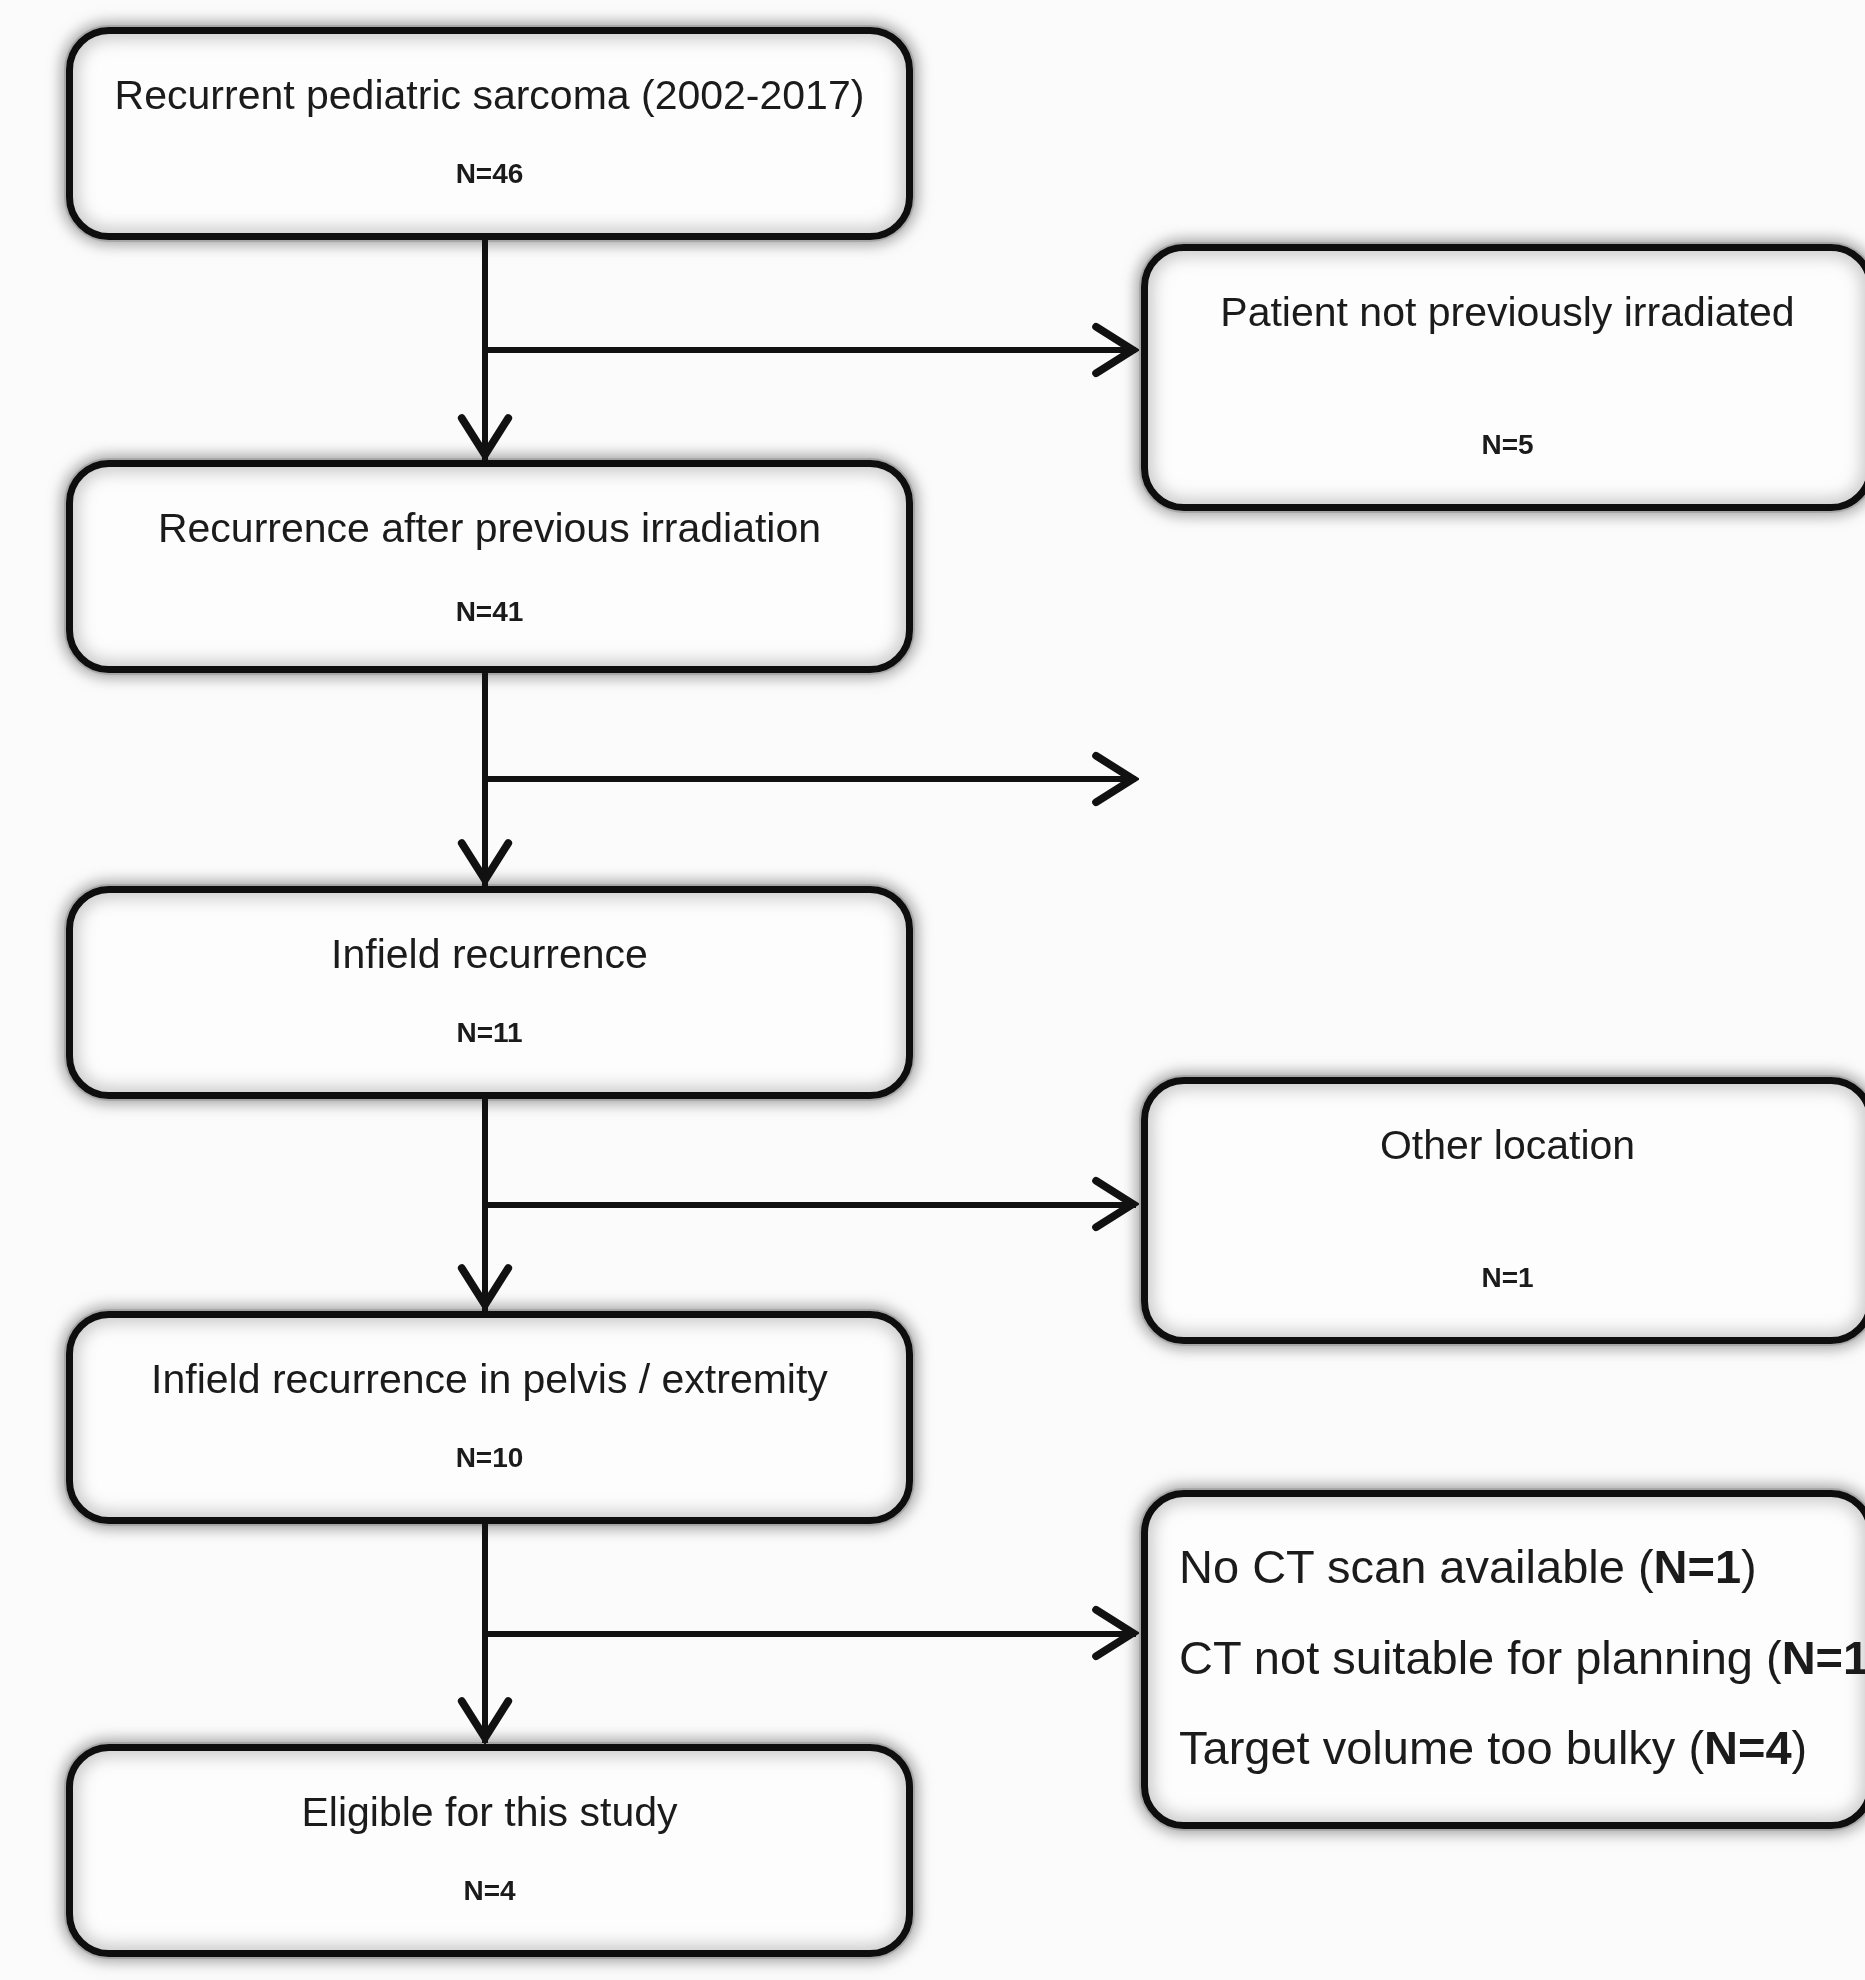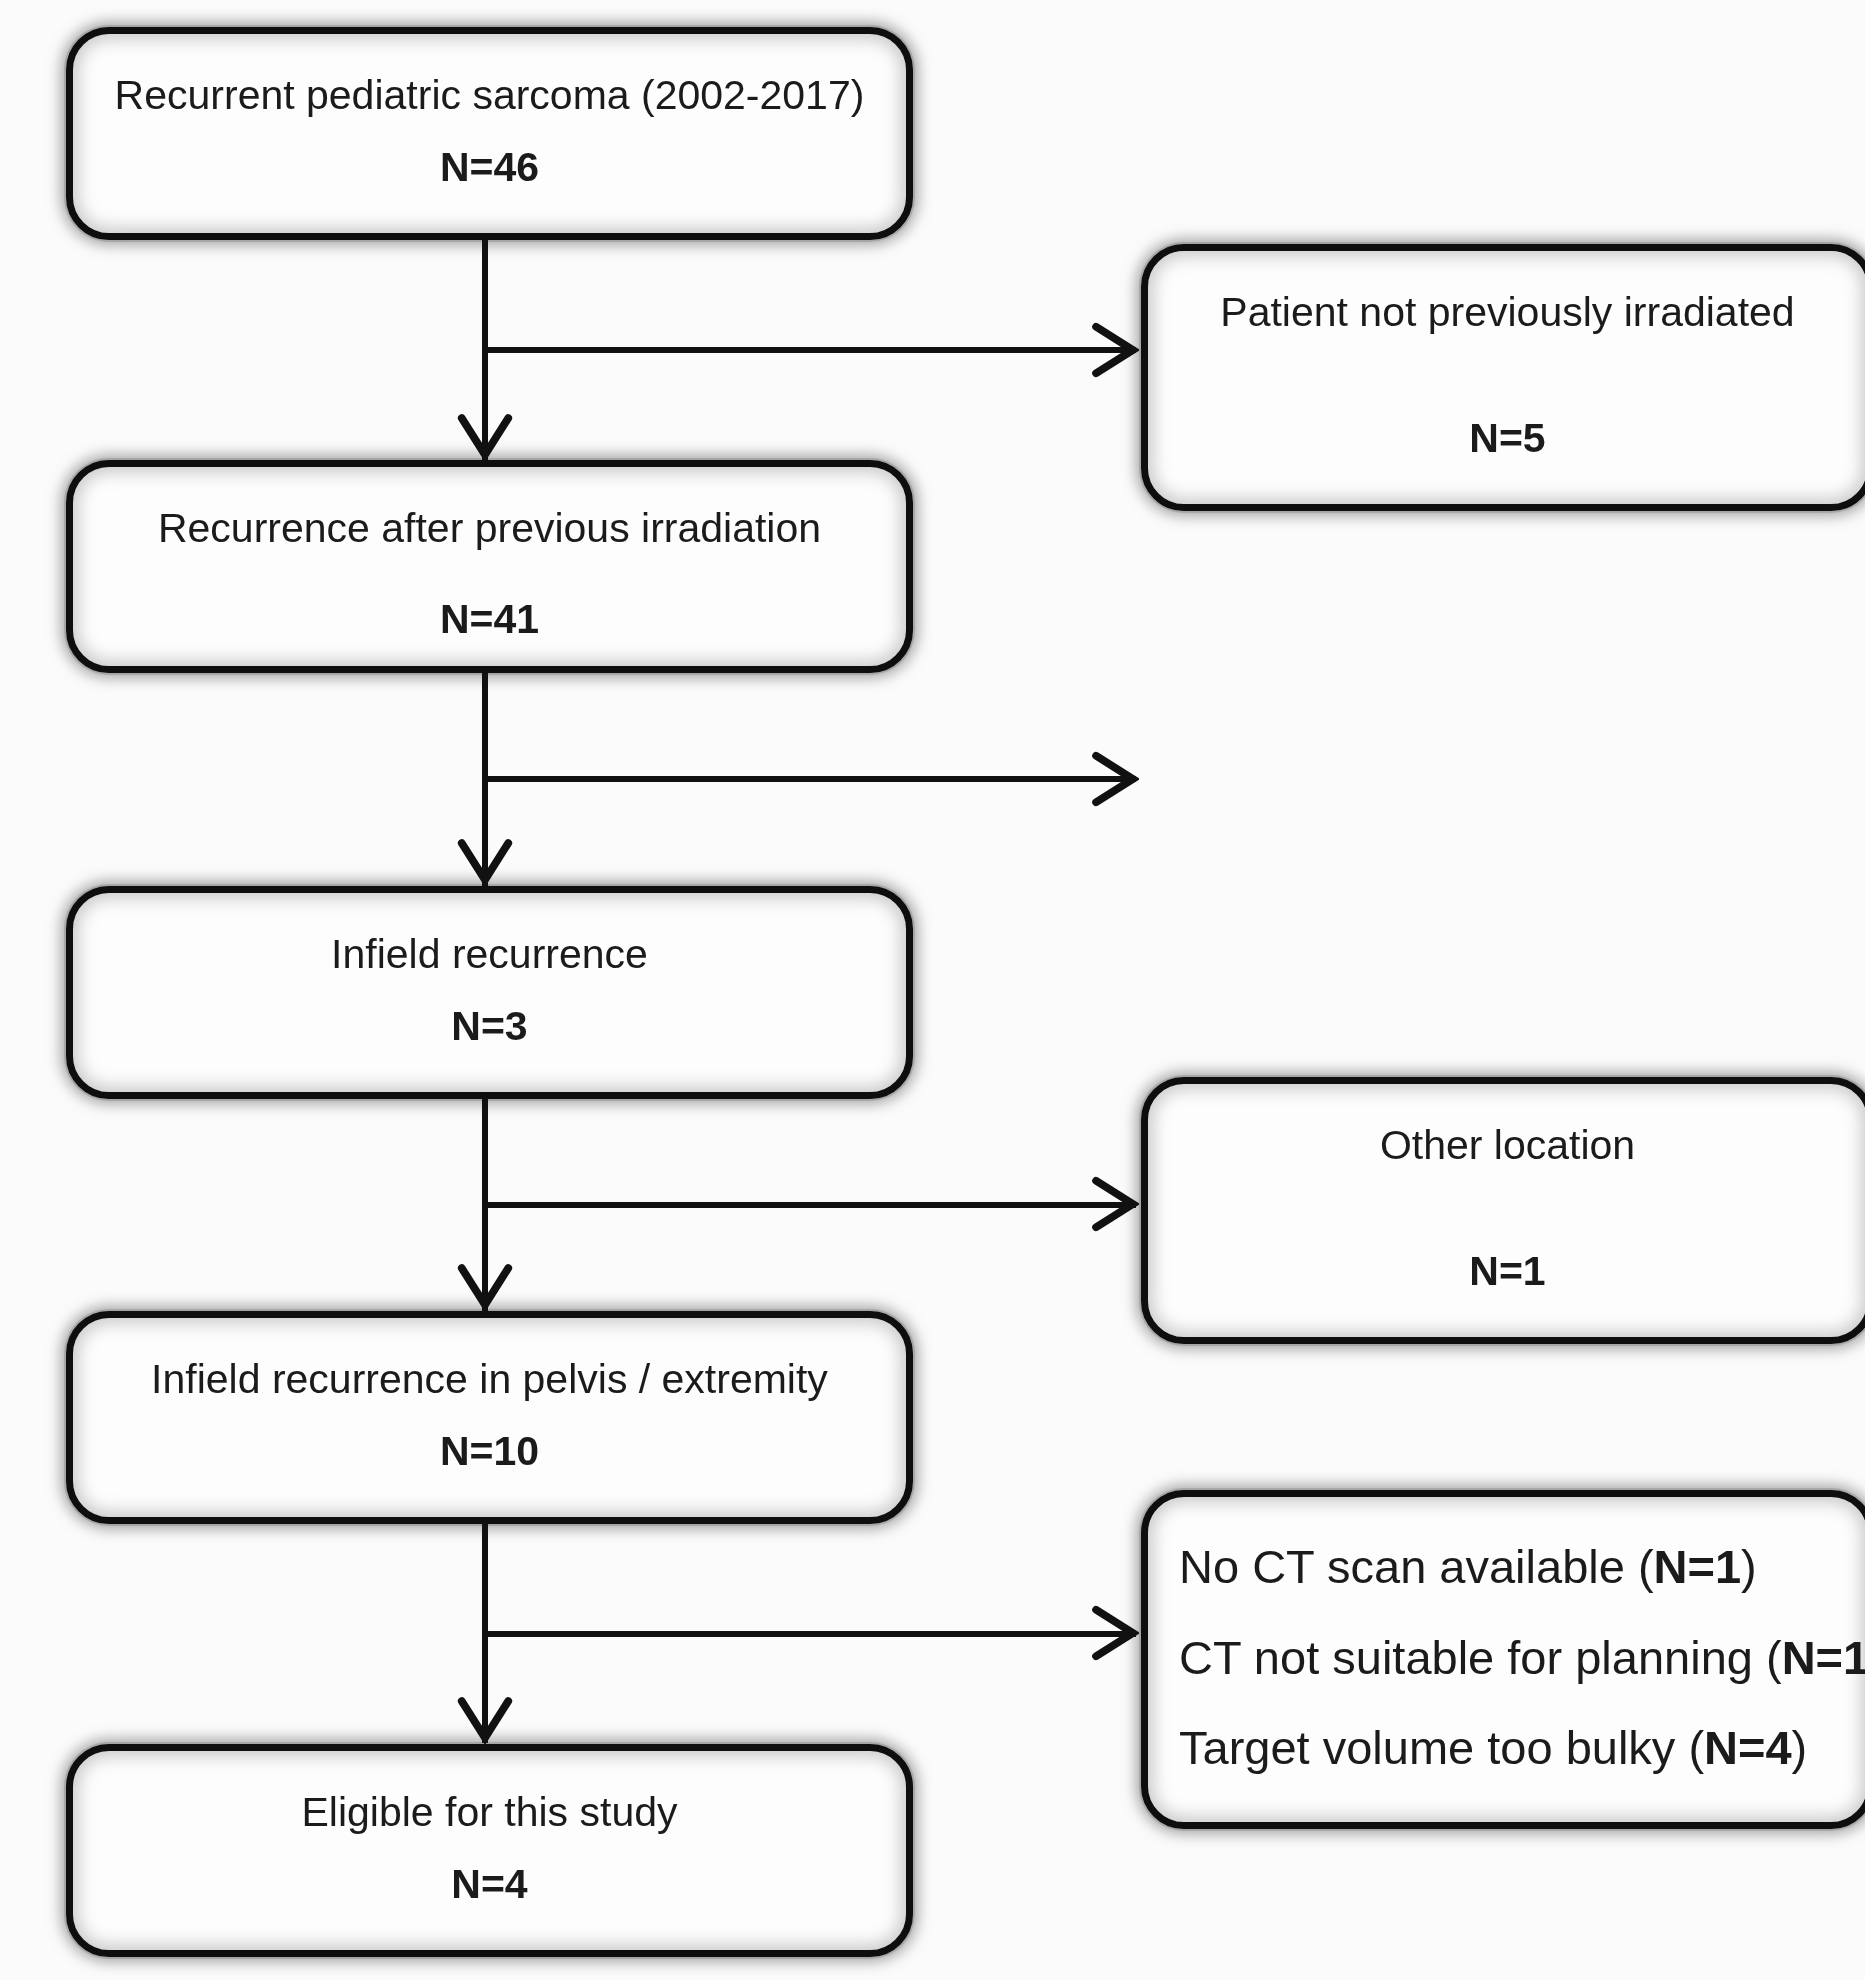--- a/index.html
+++ b/index.html
@@ -30,21 +30,21 @@
       inset 0 0 15.6px 5.9px rgba(115, 115, 115, 0.35);
     display: flex;
     flex-direction: column;
     align-items: center;
     justify-content: space-between;
     text-align: center;
   }
   .box.main { left: 37px; width: 847px; height: 213px; padding: 39px 23.4px 43px 23.4px; }
   .box.side { left: 1112px; width: 733px; height: 267px; padding: 39px 19.5px 43px 19.5px; }
   .box-label { font-size: 41px; line-height: 1.1; }
-  .box-n     { font-size: 41px; font-weight: bold; line-height: 1.1; }
+  .box-n     { font-size: 28px; font-weight: bold; line-height: 1.1; }
 
   #main-box-1 { top: 27px; }
   #main-box-2 { top: 460px; gap: 46px; }
   #main-box-3 { top: 886px; }
   #main-box-4 { top: 1311px; }
   #main-box-5 { top: 1744px; }
 
   #side-box-1 { top: 244px; }
   #side-box-2 { top: 671px; }
   #side-box-3 { top: 1077px; }
@@ -103,21 +103,21 @@
   <div class="box main" id="main-box-1">
     <div class="box-label">Recurrent pediatric sarcoma (2002-2017)</div>
     <div class="box-n">N=46</div>
   </div>
   <div class="box main" id="main-box-2">
     <div class="box-label">Recurrence after previous irradiation</div>
     <div class="box-n">N=41</div>
   </div>
   <div class="box main" id="main-box-3">
     <div class="box-label">Infield recurrence</div>
-    <div class="box-n">N=3</div>
+    <div class="box-n">N=11</div>
   </div>
   <div class="box main" id="main-box-4">
     <div class="box-label">Infield recurrence in pelvis / extremity</div>
     <div class="box-n">N=10</div>
   </div>
   <div class="box main" id="main-box-5">
     <div class="box-label">Eligible for this study</div>
     <div class="box-n">N=4</div>
   </div>
 

